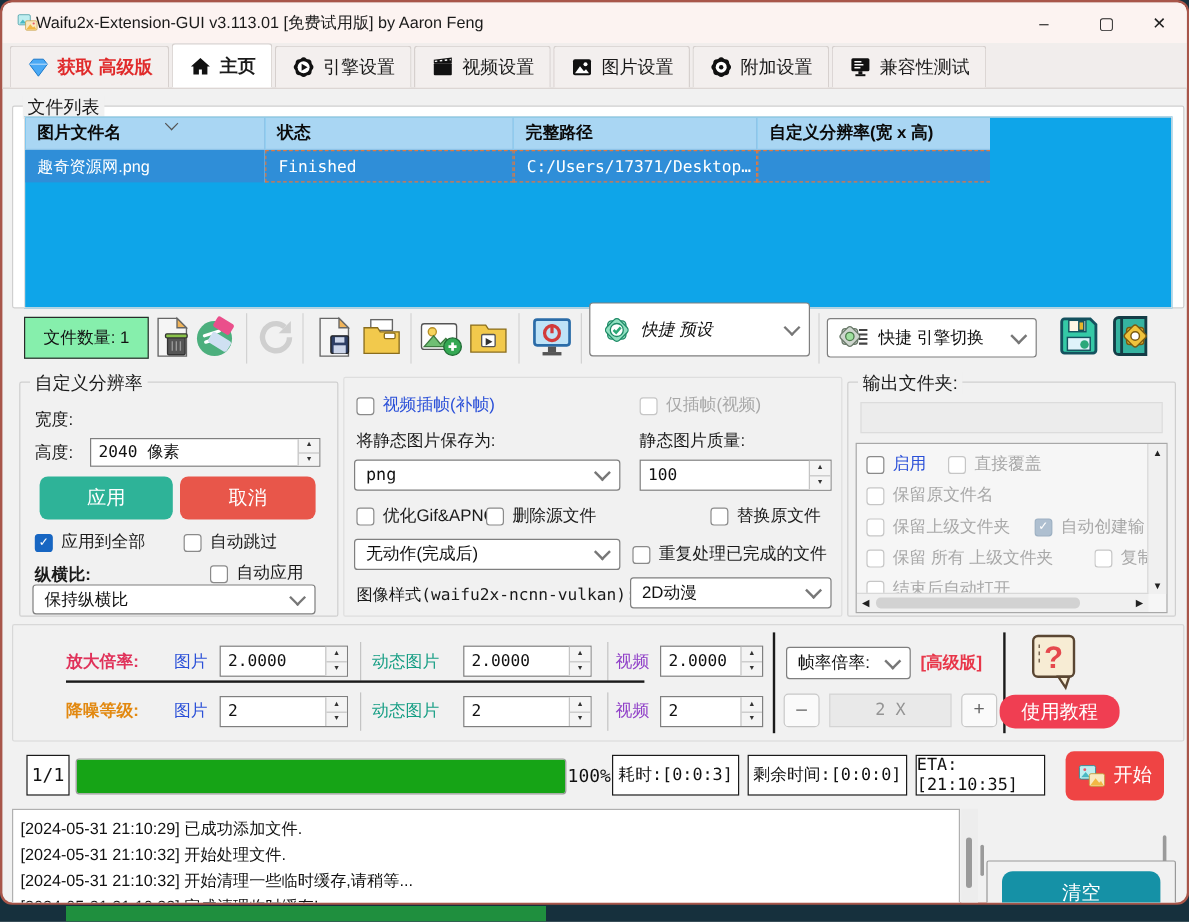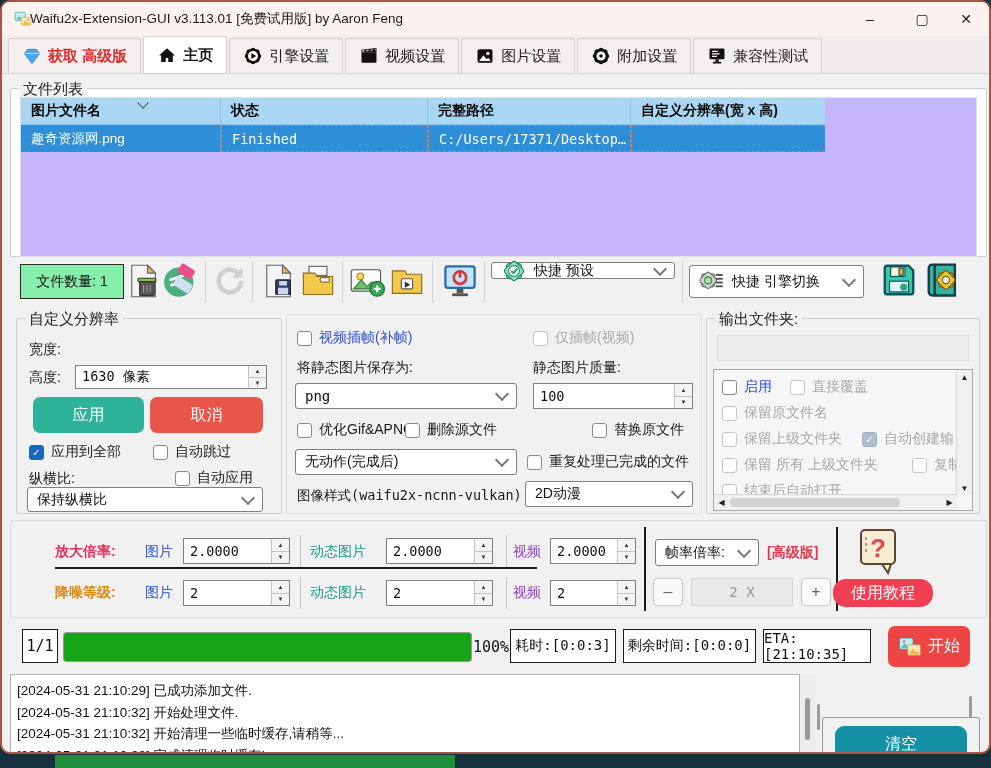--- a/index.html
+++ b/index.html
@@ -17,21 +17,21 @@
   #tabbar{left:0;top:34px;width:987px;height:37px;display:flex;align-items:flex-end;border-bottom:1px solid #d6d0ce;background:#f1edec;}
   .tab{height:34px;display:flex;align-items:center;gap:6px;padding:0 13px;border:1px solid #d6d0ce;border-bottom:none;
     background:#f3efee;font-size:15px;color:#1a1a1a;margin-left:2px;border-radius:3px 3px 0 0;}
   .tab.active{background:#ffffff;height:36px;font-weight:bold;}
   .tab .ticon{width:20px;height:20px;flex:0 0 auto;}
   .tab-premium-label{color:#e02b2b;font-weight:bold;}
   
   .gbox{border:1px solid #cfcfcf;border-radius:2px;}
   .glabel{position:absolute;top:-9px;left:8px;background:#f1f1f1;padding:0 4px;font-size:15px;color:#1a1a1a;text-align:right;}
   
-  #tablewrap{left:9px;top:8px;width:955px;height:158px;background:#c4b5fd;border:1px solid #e0e0e0;overflow:hidden;}
+  #tablewrap{left:9px;top:8px;width:955px;height:158px;background:#0ea5e9;border:1px solid #e0e0e0;overflow:hidden;}
   .trow{display:flex;}
   .hcell{height:27px;box-sizing:border-box;background:#a9d6f3;border-right:1px solid #8fc4e8;border-bottom:1px solid #8fc4e8;
     display:flex;align-items:center;padding-left:10px;font-size:14px;font-weight:bold;color:#0a0a0a;position:relative;}
   .dcell{height:27px;box-sizing:border-box;background:#2f8ed8;border-right:1px solid #5aa6e0;display:flex;align-items:center;
     padding-left:10px;font-size:13.5px;color:#ffffff;}
   .dcell.focusdash{border:1px dashed #e07840;}
   .mono{font-family:"DejaVu Sans Mono","Liberation Mono",monospace;}
   .sortchev{position:absolute;left:118px;top:1px;width:7px;height:7px;border-right:1.5px solid #555;border-bottom:1.5px solid #555;transform:rotate(45deg);}
   
   #countbox{left:18px;top:262px;width:102px;height:33px;border:1.5px solid #2a2a2a;background:#86efac;
@@ -282,21 +282,21 @@
     <svg viewBox="0 0 32 32" width="36" height="36">
       <rect x="3" y="3" width="26" height="19" rx="2" fill="#bfe3f7" stroke="#2b6ca8" stroke-width="2"></rect>
       <circle cx="16" cy="13" r="5.5" fill="none" stroke="#d23b3b" stroke-width="2.4"></circle>
       <line x1="16" y1="6.5" x2="16" y2="13" stroke="#d23b3b" stroke-width="2.4"></line>
       <rect x="13" y="23" width="6" height="4" fill="#555"></rect>
           <rect x="9" y="27" width="14" height="2.5" fill="#555"></rect>
     </svg>
   </span>
   <span class="abs tbsep" style="left:482px;"></span>
 
-  <div class="abs dd" style="left:489px;top:260px;width:184px;height:17px;">
+  <div class="abs dd" style="left:489px;top:250px;width:184px;height:45px;font-style:italic;">
     <span class="ddico">
       <svg viewBox="0 0 24 24" width="26" height="26">
         <rect x="5" y="5" width="14" height="14" rx="3" fill="#8fe0c0" stroke="#1e8a66"></rect>
         <rect x="5" y="5" width="14" height="14" rx="3" fill="#8fe0c0" stroke="#1e8a66" transform="rotate(45 12 12)"></rect>
         <circle cx="12" cy="12" r="5" fill="#fff" stroke="#1e8a66"></circle>
         <path d="M9.5 12l2 2 3.5-4" stroke="#2aa876" stroke-width="2" fill="none"></path>
       </svg>
     </span>
     <span>快捷 预设</span>
     <span class="chev"></span>
@@ -338,37 +338,37 @@
         <circle r="3" fill="#fff" stroke="#7a5a10"></circle>
       </g>
     </svg>
   </span>
 
   <div class="abs gbox" style="left:14px;top:316px;width:264px;height:194px;">
     <span class="glabel">自定义分辨率</span>
     <span class="abs cblabel" style="left:12px;top:22px;">宽度:</span>
     <span class="abs cblabel" style="left:12px;top:50px;">高度:</span>
     <div class="abs spin" style="left:58px;top:46px;width:192px;height:24px;">
-      <span class="spintext mono">1630 像素</span>
+      <span class="spintext mono">2040 像素</span>
       <span class="ud">
             <span>▲</span>
             <span>▼</span>
           </span>
     </div>
     <div class="abs btn" style="left:16px;top:78px;width:111px;height:36px;background:#2eb398;">应用</div>
     <div class="abs btn" style="left:133px;top:78px;width:113px;height:36px;background:#e8564a;">取消</div>
     <div class="abs cbrow" style="left:12px;top:124px;">
       <span class="cb on"></span>
       <span class="cblabel">应用到全部</span>
     </div>
     <div class="abs cbrow" style="left:136px;top:124px;">
       <span class="cb"></span>
       <span class="cblabel">自动跳过</span>
     </div>
-    <span class="abs cblabel" style="left:12px;top:151px;">纵横比:</span>
+    <span class="abs cblabel" style="left:12px;top:151px;font-weight:bold;">纵横比:</span>
     <div class="abs cbrow" style="left:158px;top:150px;">
       <span class="cb"></span>
       <span class="cblabel">自动应用</span>
     </div>
     <div class="abs dd" style="left:10px;top:168px;width:236px;height:25px;">
       <span>保持纵横比</span>
       <span class="chev"></span>
     </div>
   </div>
 

